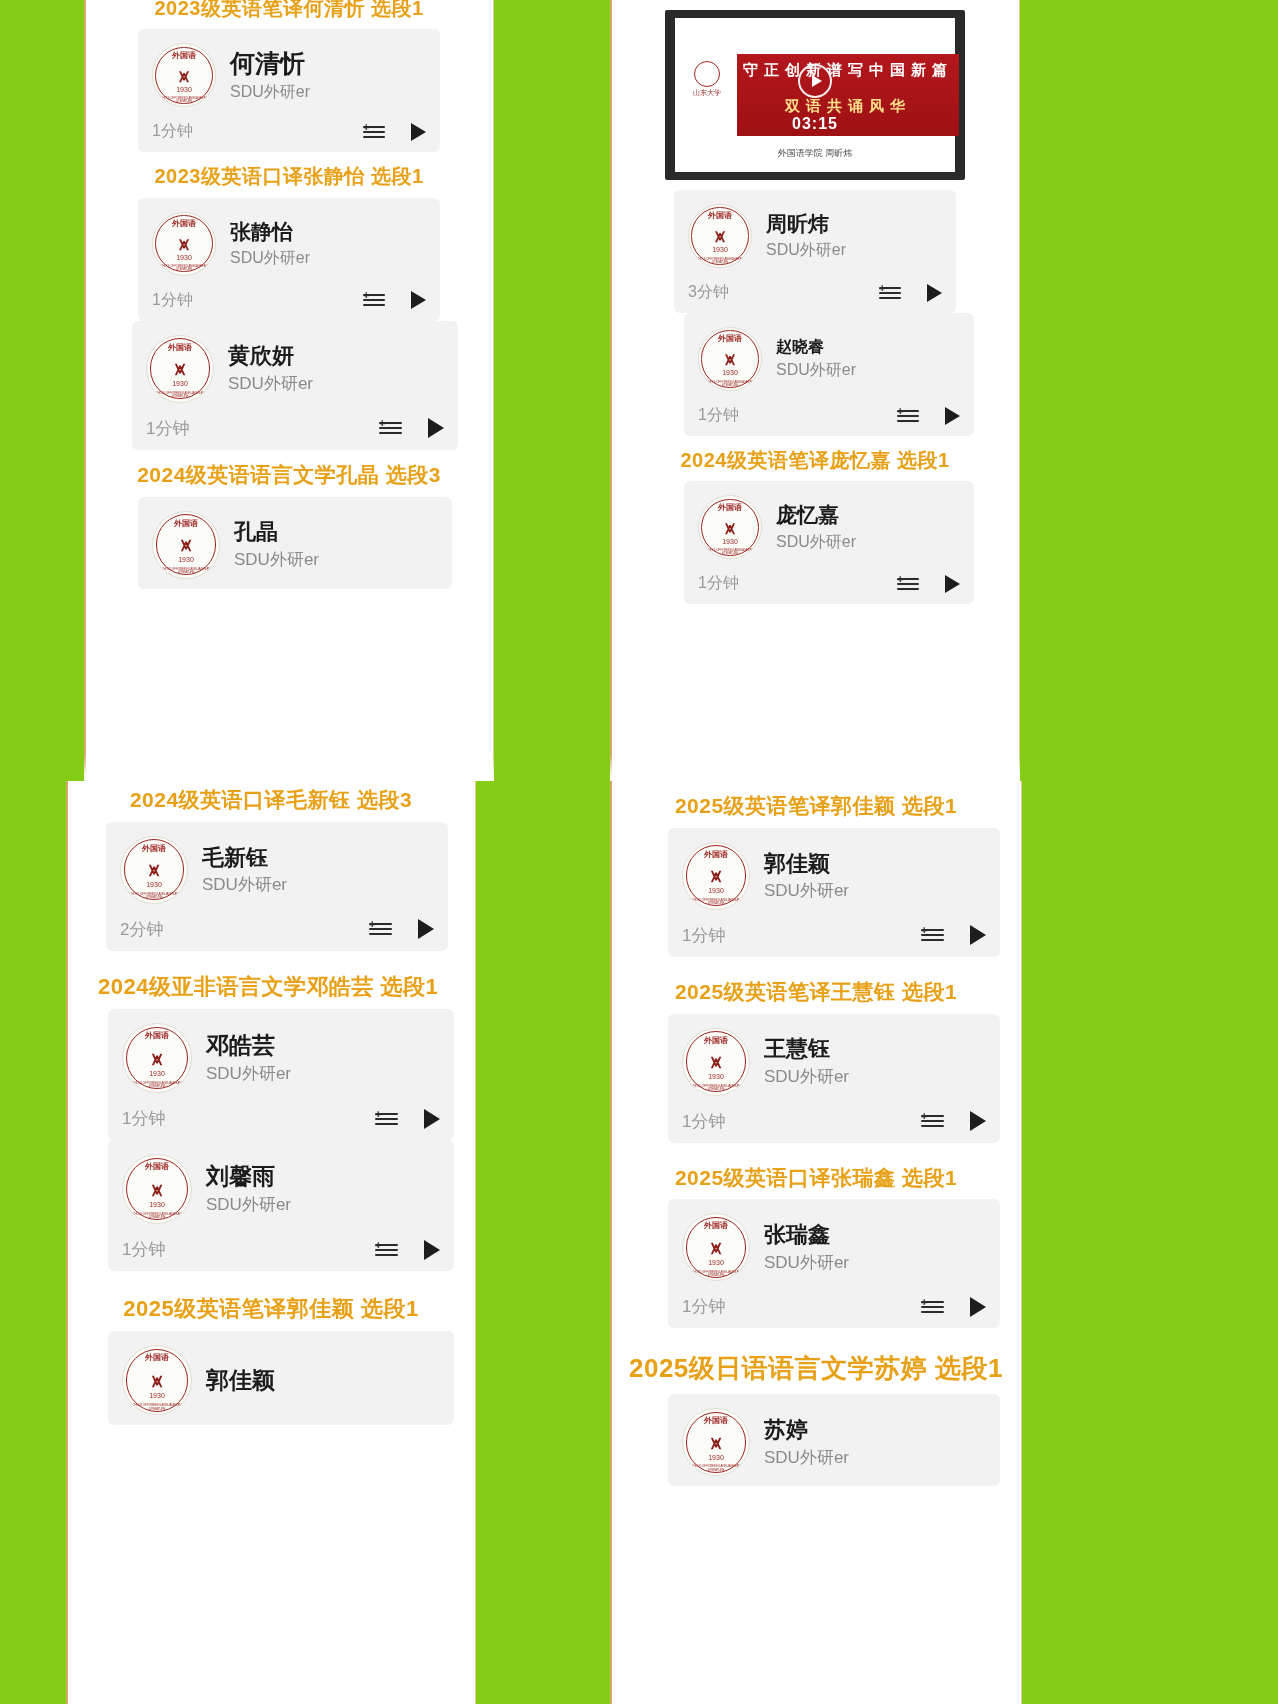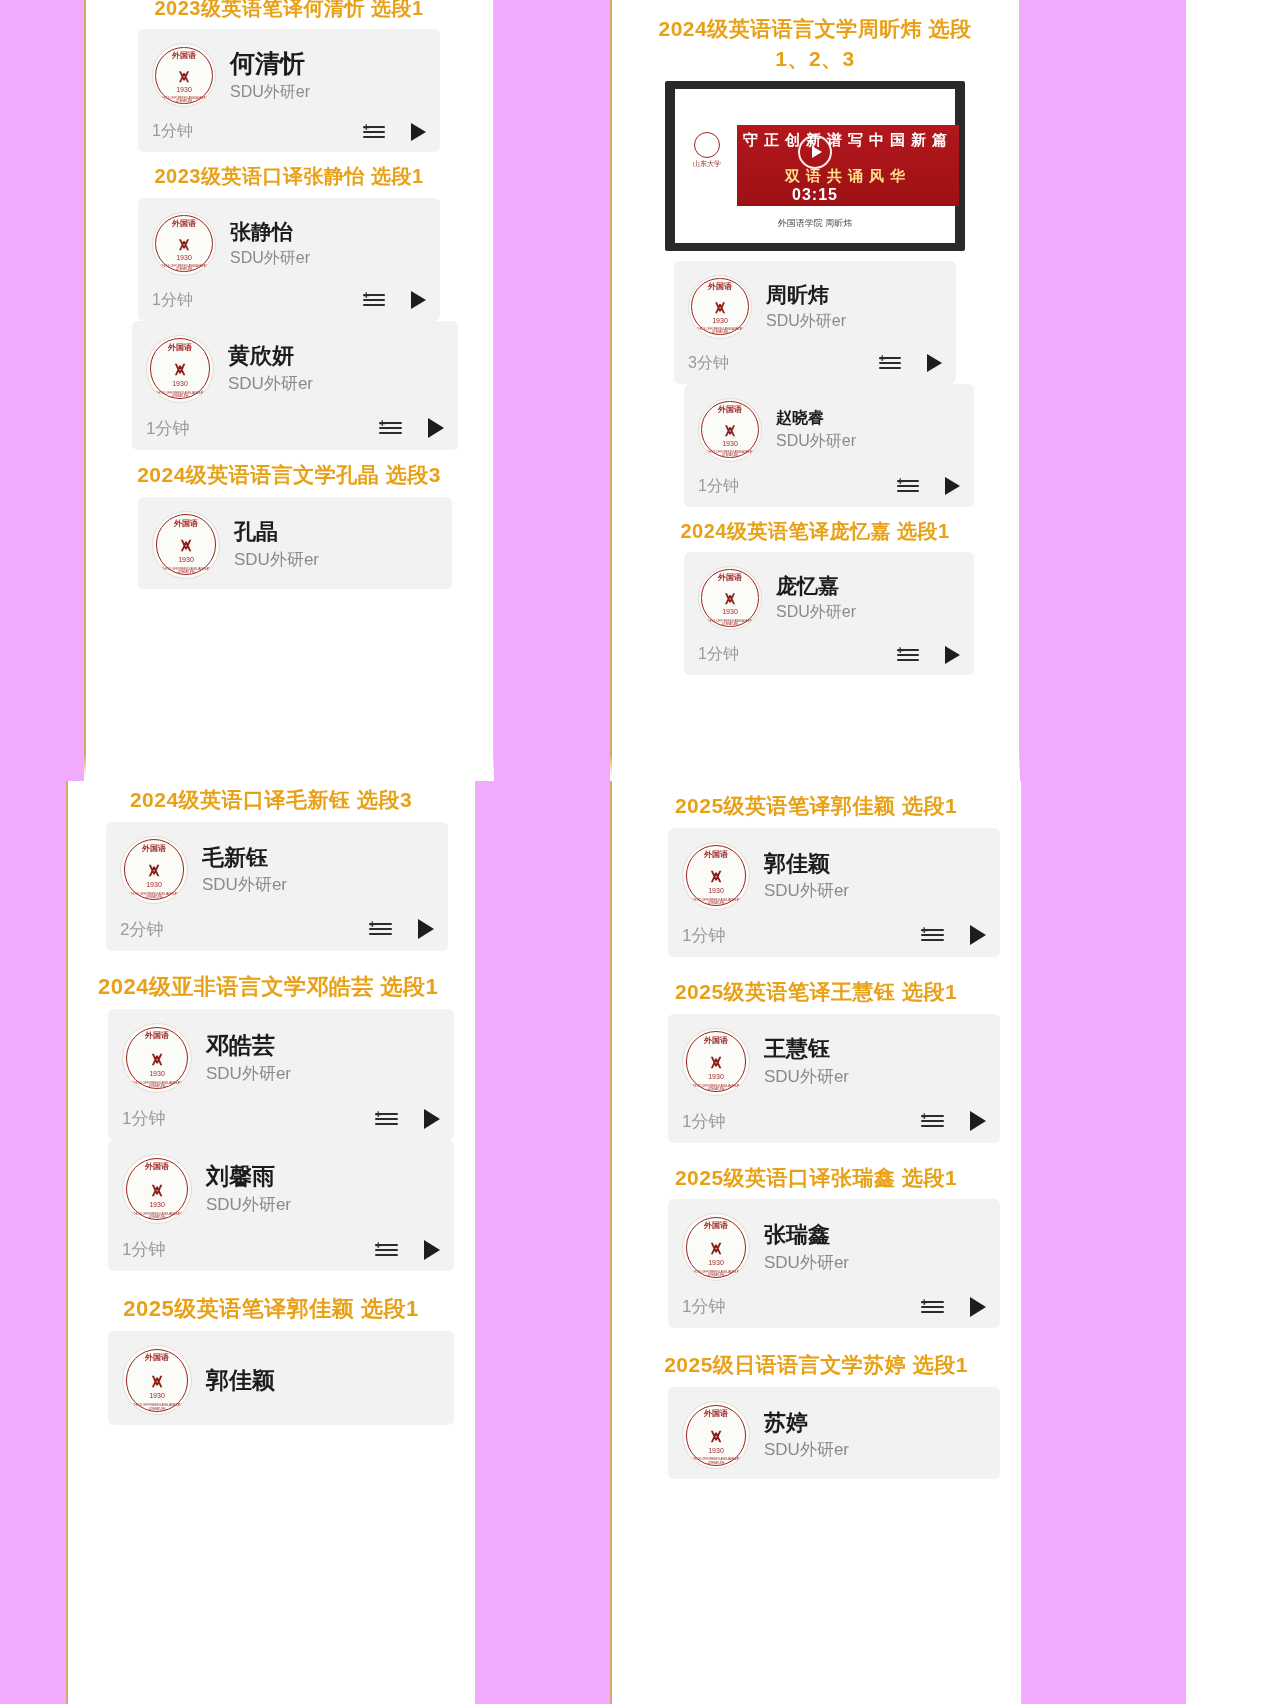--- a/index.html
+++ b/index.html
@@ -3,23 +3,23 @@
 <meta charset="utf-8">
 <style>
   * { box-sizing: border-box; }
   html, body {
     margin: 0; padding: 0;
     background: #ffffff;
     font-family: "Liberation Sans", sans-serif;
   }
   #page {
     position: relative;
-    width: 1186px;
+    width: 1278px;
     height: 1704px;
-    background: #f0abfc;
+    background: #84cc16;
     overflow: hidden;
   }
 
   
   .panel {
     position: absolute;
     background: #ffffff;
     overflow: hidden;
   }
   .panel-inner {
@@ -388,21 +388,20 @@
     </div>
   </div>
 
   <div class="panel" style="left:610px; top:0; width:410px; height:781px;">
     <div class="panel-inner">
       <div class="edge-line left"></div>
       <div class="edge-line right soft"></div>
       <div class="content" style="top:4px;">
 
         <div>
-          <div class="item-title center" style="font-size:21px; padding:0 34px;">2024级英语语言文学周昕炜 选段1、2、3</div>
           <div class="video-wrap">
             <div class="video" style="width:300px;height:170px;">
               <div class="slide"></div>
               <div class="sdu-logo" style="font-size:7px;">
                 <div class="circle"></div>
                 <div>山东大学</div>
               </div>
               <div class="band">
                 <div class="l1" style="font-size:15px;">守正创新谱写中国新篇</div>
                 <div class="l2" style="font-size:15px;">双语共诵风华</div>
@@ -722,21 +721,21 @@
                     <i></i>
                     <i></i>
                 </span>
                 <span class="icon-play" style="border-width:10px 0 10px 16px;"></span>
               </div>
             </div>
           </div>
         </div>
 
         <div>
-          <div class="item-title center" style="font-size:21px; margin-top:22px;">2025级日语语言文学苏婷 选段1</div>
+          <div class="item-title center" style="font-size:26px; margin-top:22px;">2025级日语语言文学苏婷 选段1</div>
           <div class="card" style="margin:0 12px 0 48px;">
             <div class="card-top">
               <div class="avatar" style="width:68px;height:68px;">
                 <div class="ring"></div>
                 <div class="top-text" style="font-size:8px;">外国语</div>
                 <div class="mark" style="font-size:18px;">⩙</div>
                 <div class="year" style="font-size:7px;">1930</div>
                 <div class="bot-text" style="font-size:3.3px;">SCHOOL OF FOREIGN LANGUAGES AND LITERATURE</div>
               </div>
               <div class="names">

